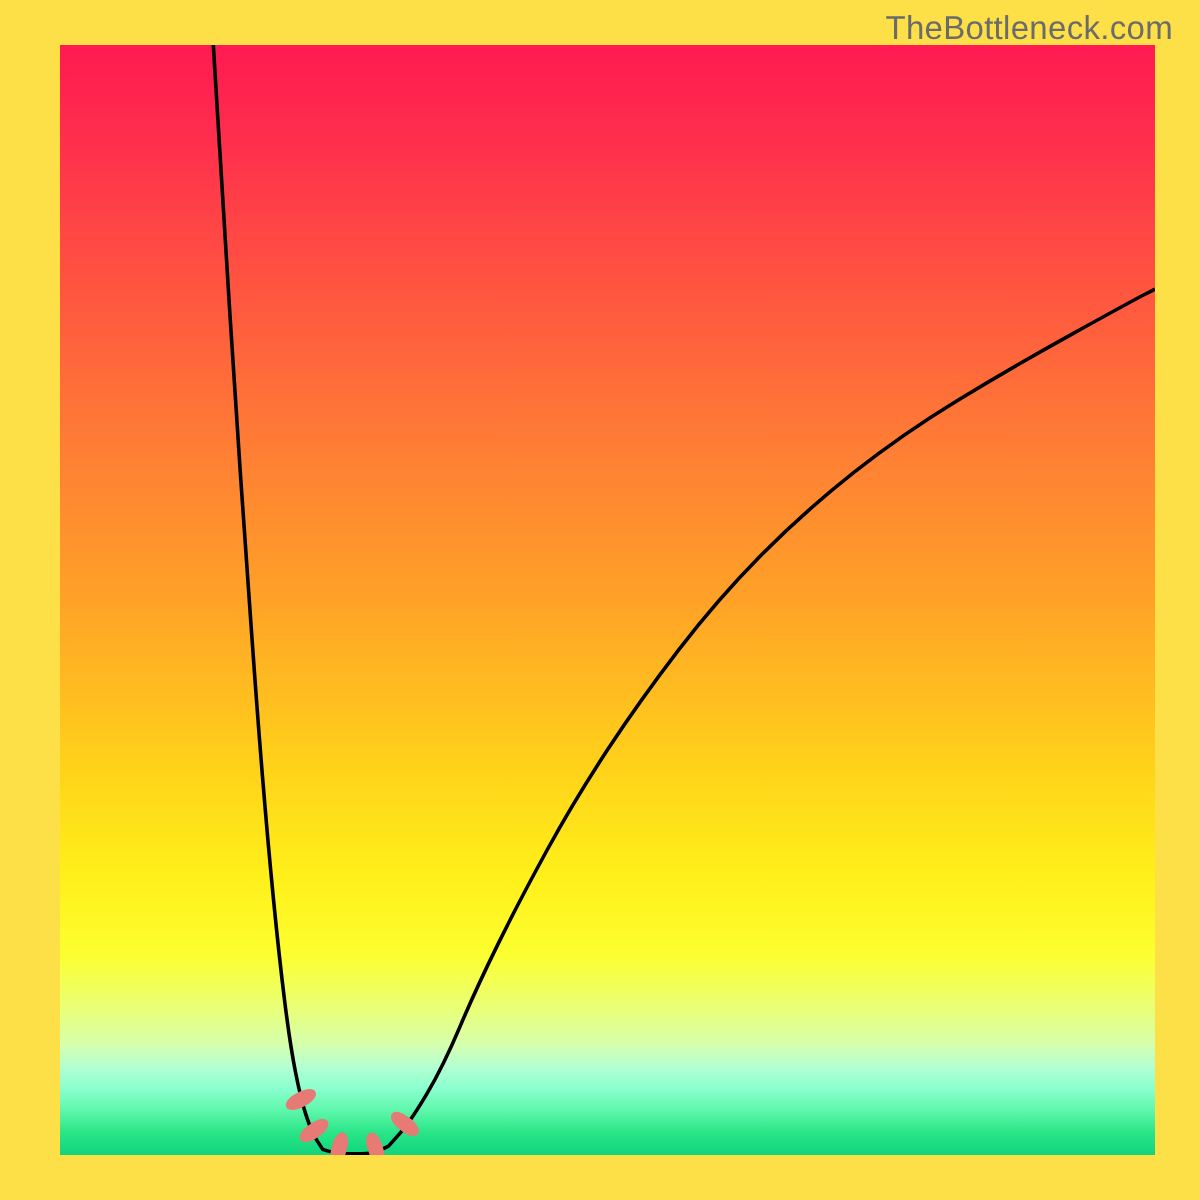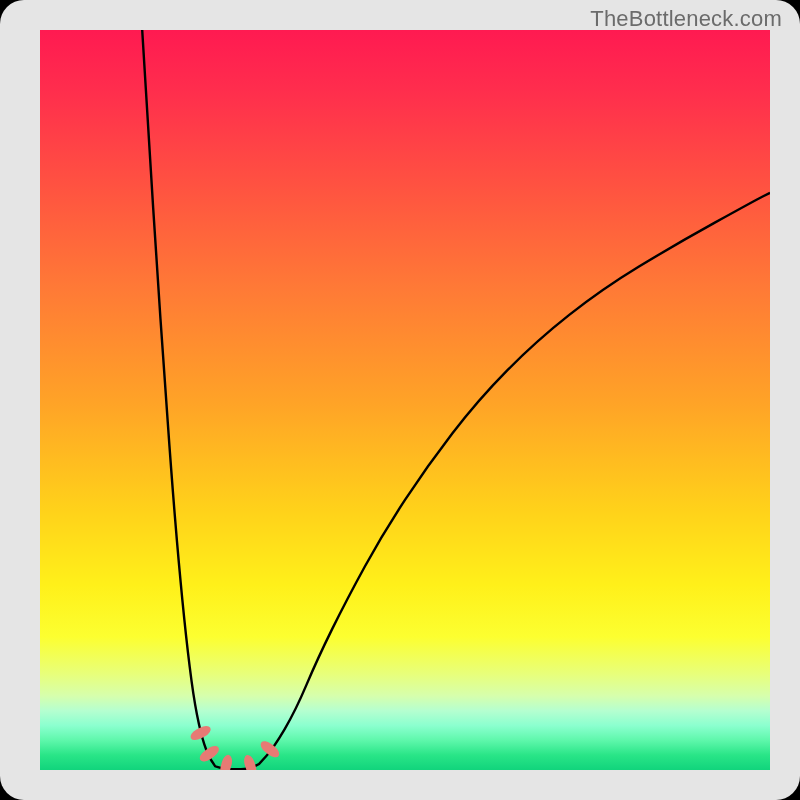--- a/index.html
+++ b/index.html
@@ -10,22 +10,21 @@
     overflow: hidden;
     background: #000;
     font-family: Arial, Helvetica, sans-serif;
   }
   .frame {
     position: absolute;
     left: 0;
     top: 0;
     width: 800px;
     height: 800px;
-    background: #e5e5e5;
-    border-radius: 24px;
+    background: #fde047;
   }
   .plot {
     position: absolute;
     left: 40px;
     top: 30px;
     width: 730px;
     height: 740px;
     background: linear-gradient(to bottom,
       #ff1a51 0%,
       #ff2d4d 8%,

